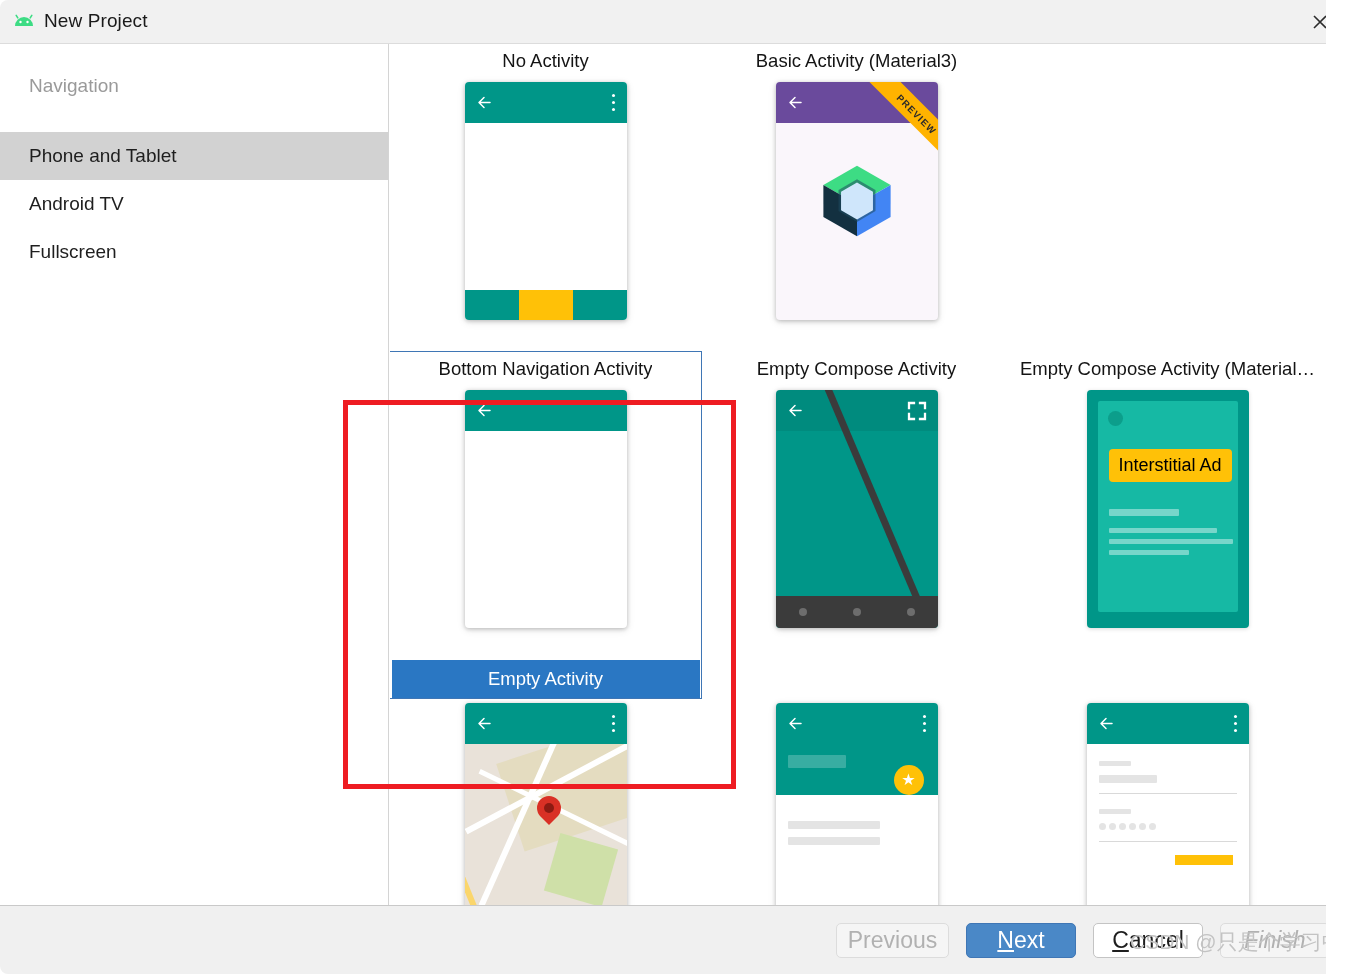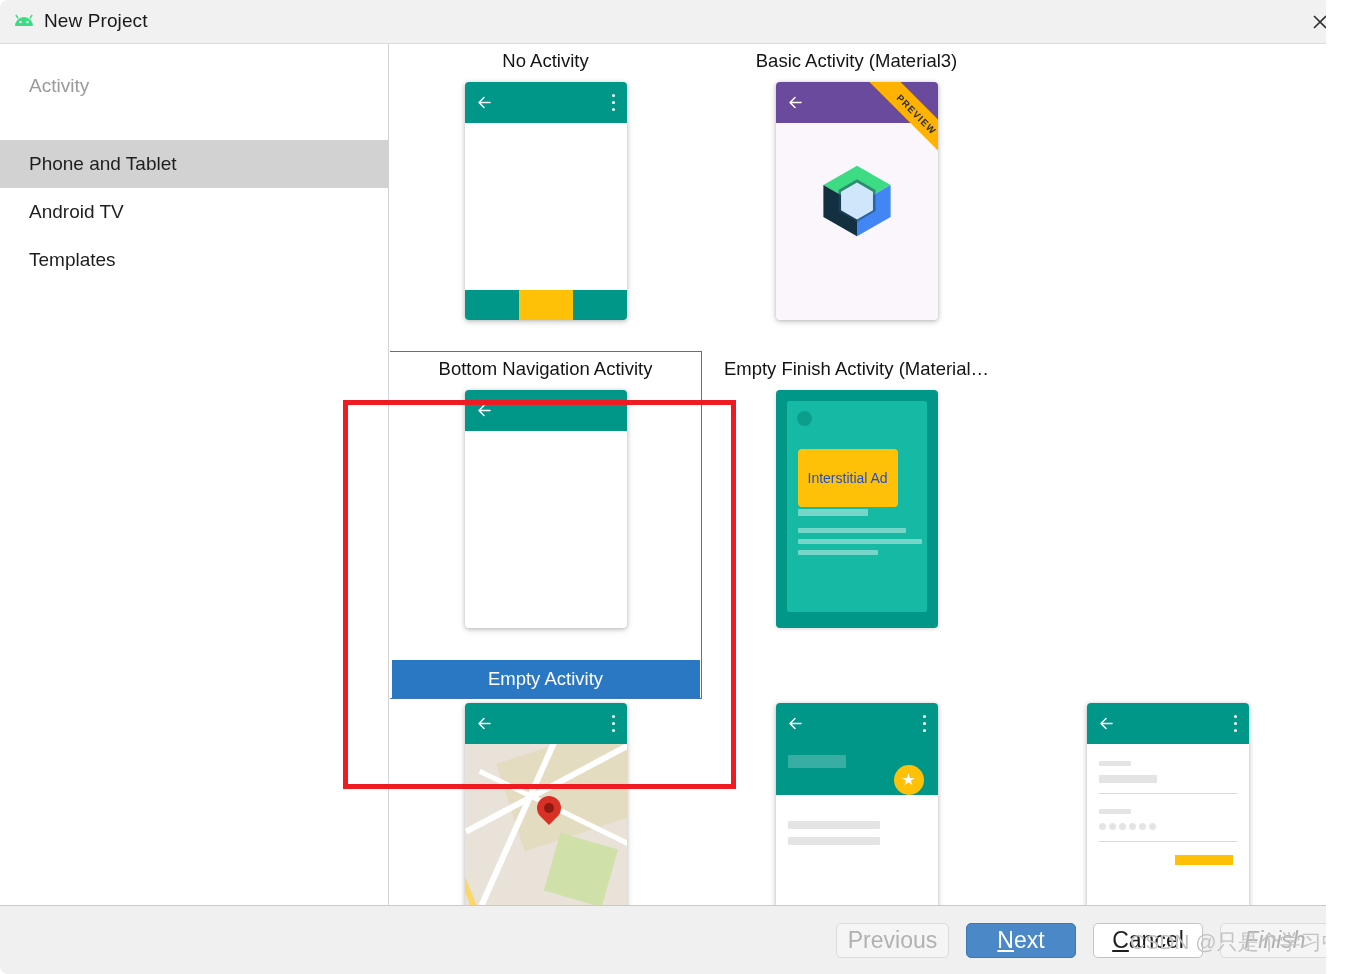--- a/index.html
+++ b/index.html
@@ -88,21 +88,20 @@
     display: flex;
     align-items: center;
     padding-left: 29px;
     font-size: 19px;
     color: #1e1e1e;
     cursor: default;
     box-sizing: border-box;
   }
   .sidebar-item.selected {
     background: #d2d2d2;
-    margin-top: 8px;
   }
 
   
   .panel {
     position: absolute;
     left: 390px; top: 0;
     width: 959px;
     height: 861px;
     overflow: hidden;
     background: #ffffff;
@@ -295,23 +294,23 @@
     position: absolute;
     left: 10px; top: 10px;
     width: 15px; height: 15px;
     border-radius: 50%;
     background: #0c9e8b;
   }
   .admob-badge {
     position: absolute;
     left: 11px; top: 48px;
     background: #ffc107;
-    color: #1d4ed8;
-    font-size: 14px;
-    padding: 21px 10px;
+    color: #000000;
+    font-size: 18px;
+    padding: 6px 10px;
     border-radius: 4px;
     white-space: nowrap;
   }
   .admob-line {
     position: absolute;
     height: 7px;
     background: rgba(255,255,255,.42);
     border-radius: 1px;
     left: 11px;
   }
@@ -496,30 +495,30 @@
     <div class="titlebar-close">
       <svg width="18" height="18" viewBox="0 0 18 18">
         <path d="M3 3 L15 15 M15 3 L3 15" stroke="#2c2c2c" stroke-width="1.6" fill="none"></path>
       </svg>
     </div>
   </div>
 
   <div class="content">
 
     <div class="sidebar">
-      <div class="sidebar-header">Activity</div>
+      <div class="sidebar-header">Navigation</div>
       <div class="sidebar-list">
         <div class="sidebar-item selected">
           <span>Phone and Tablet</span>
         </div>
         <div class="sidebar-item">
           <span>Android TV</span>
         </div>
         <div class="sidebar-item">
-          <span>Templates</span>
+          <span>Fullscreen</span>
         </div>
       </div>
     </div>
 
     <div class="panel">
       <div class="grid">
 
         <div class="grid-row">
 
           <div class="cell">
@@ -587,23 +586,49 @@
                     <svg width="17" height="17" viewBox="0 0 17 17">
                         <path d="M14 8.5 H4 M8 3.5 L3 8.5 L8 13.5" stroke="#fff" stroke-width="1.5" fill="none" stroke-linecap="round" stroke-linejoin="round"></path>
                       </svg>
                   </span>
                 </div>
               </div>
             </div>
             <div class="cell-label selected-label">Empty Activity</div>
           </div>
 
-
           <div class="cell">
-            <div class="cell-label">Empty Finish Activity (Material…</div>
+            <div class="cell-label">Empty Compose Activity</div>
+            <div class="thumb-wrap">
+              <div class="phone">
+                <div class="fs-body">
+                  <div class="fs-topshade"></div>
+                  <div class="fs-diag"></div>
+                  <div class="fs-navbar">
+                    <i></i>
+                    <i></i>
+                    <i></i>
+                  </div>
+                </div>
+                <span class="back-arrow" style="z-index:3">
+                  <svg width="17" height="17" viewBox="0 0 17 17">
+                      <path d="M14 8.5 H4 M8 3.5 L3 8.5 L8 13.5" stroke="#fff" stroke-width="1.5" fill="none" stroke-linecap="round" stroke-linejoin="round"></path>
+                    </svg>
+                </span>
+                <span class="fs-expand">
+                  <svg width="20" height="20" viewBox="0 0 20 20">
+                    <path d="M2 7 V2 H7 M13 2 H18 V7 M18 13 V18 H13 M7 18 H2 V13" stroke="#fff" stroke-width="2.3" fill="none" stroke-linecap="square"></path>
+                  </svg>
+                </span>
+              </div>
+            </div>
+          </div>
+
+          <div class="cell">
+            <div class="cell-label">Empty Compose Activity (Material…</div>
             <div class="thumb-wrap">
               <div class="admob-outer">
                 <div class="admob-screen">
                   <span class="admob-dot"></span>
                   <span class="admob-badge">Interstitial Ad</span>
                   <span class="admob-line" style="top:108px; width:70px;"></span>
                   <span class="admob-line" style="top:127px; width:108px; height:5px;"></span>
                   <span class="admob-line" style="top:138px; width:124px; height:5px;"></span>
                   <span class="admob-line" style="top:149px; width:80px; height:5px;"></span>
                 </div>

